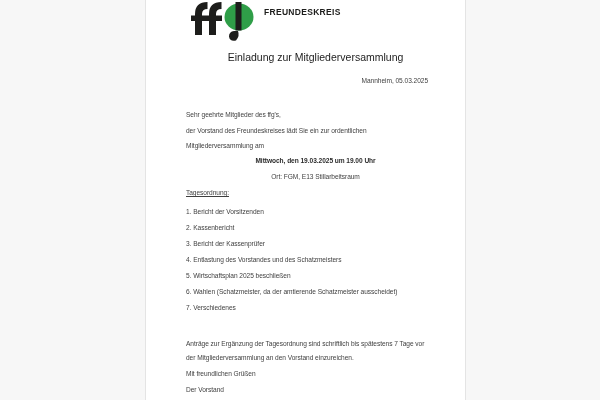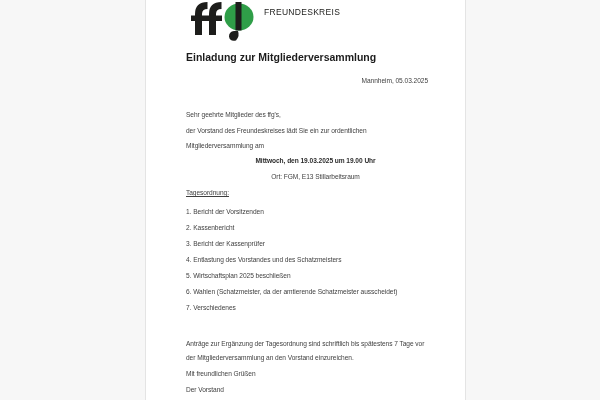--- a/index.html
+++ b/index.html
@@ -32,33 +32,34 @@
   .logo-row {
     display: flex;
     align-items: flex-start;
     margin: 2px 0 0 3px;
     height: 38px;
   }
   .logo-mark { width: 66px; height: 40px; flex: 0 0 auto; }
   .logo-textblock {
     margin-left: 9px;
     margin-top: 5px;
-    font-weight: normal;
+    font-weight: bold;
     font-size: 8.5px;
     line-height: 11.5px;
     letter-spacing: 0.3px;
     color: #1d1d1b;
     white-space: nowrap;
   }
   
   .title {
     margin-top: 11px;
     font-size: 10.5px;
     line-height: 13px;
-    font-weight: bold;
+    font-weight: normal;
+    text-align: center;
     color: #1c1c1c;
     white-space: nowrap;
   }
   .ln {
     font-size: 6.6px;
     line-height: 10px;
     letter-spacing: -0.05px;
     color: #3f3f3f;
     white-space: nowrap;
   }

